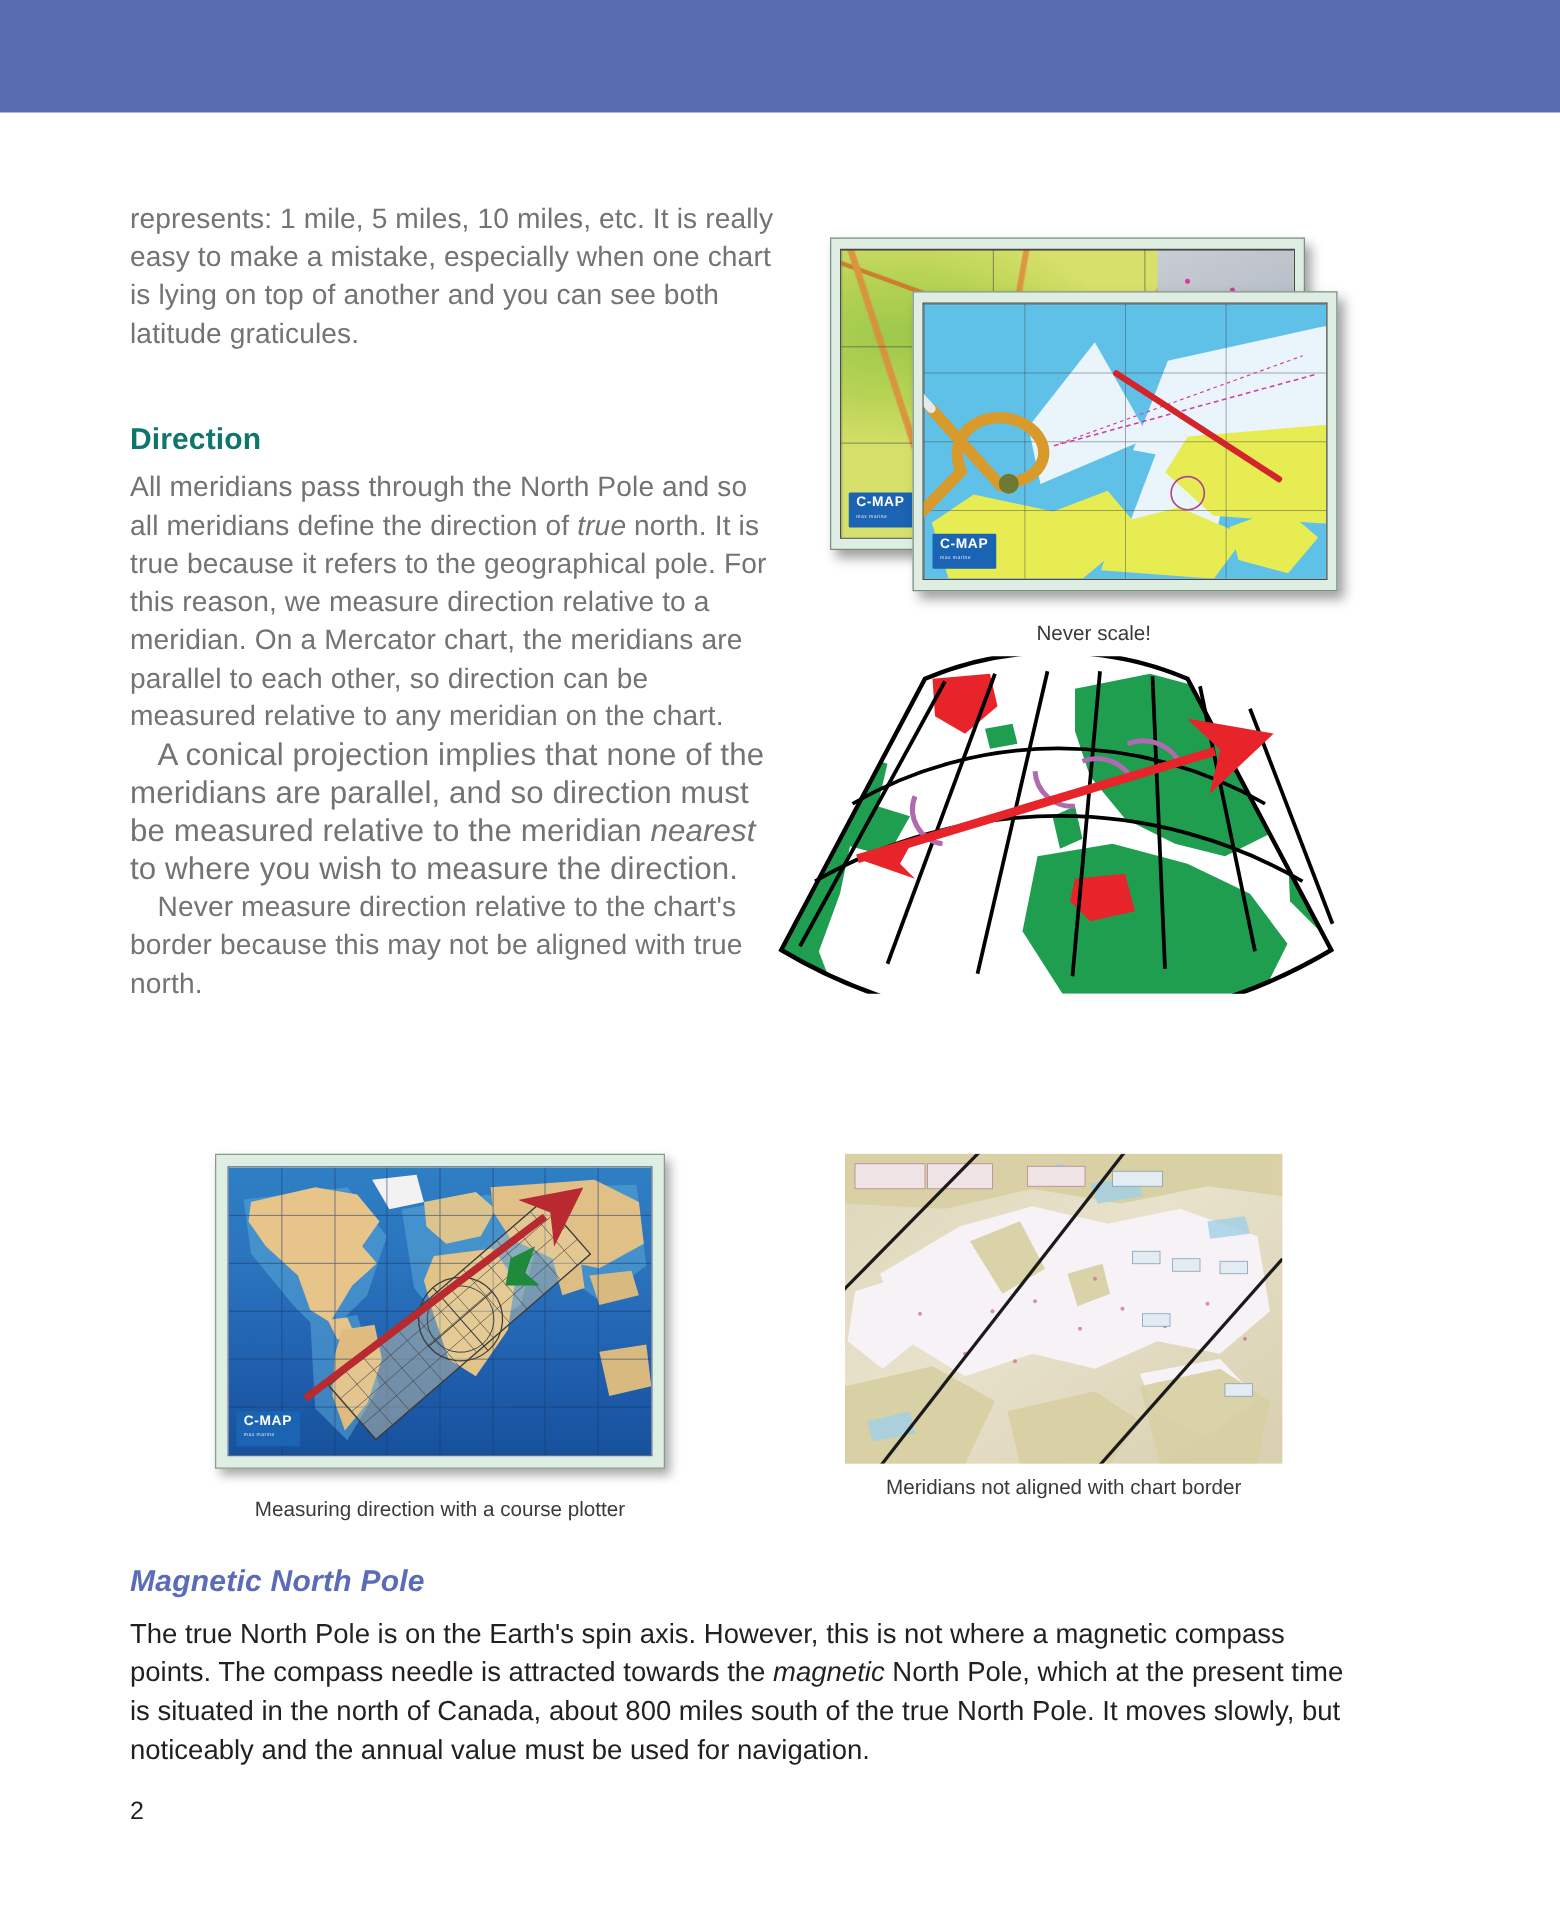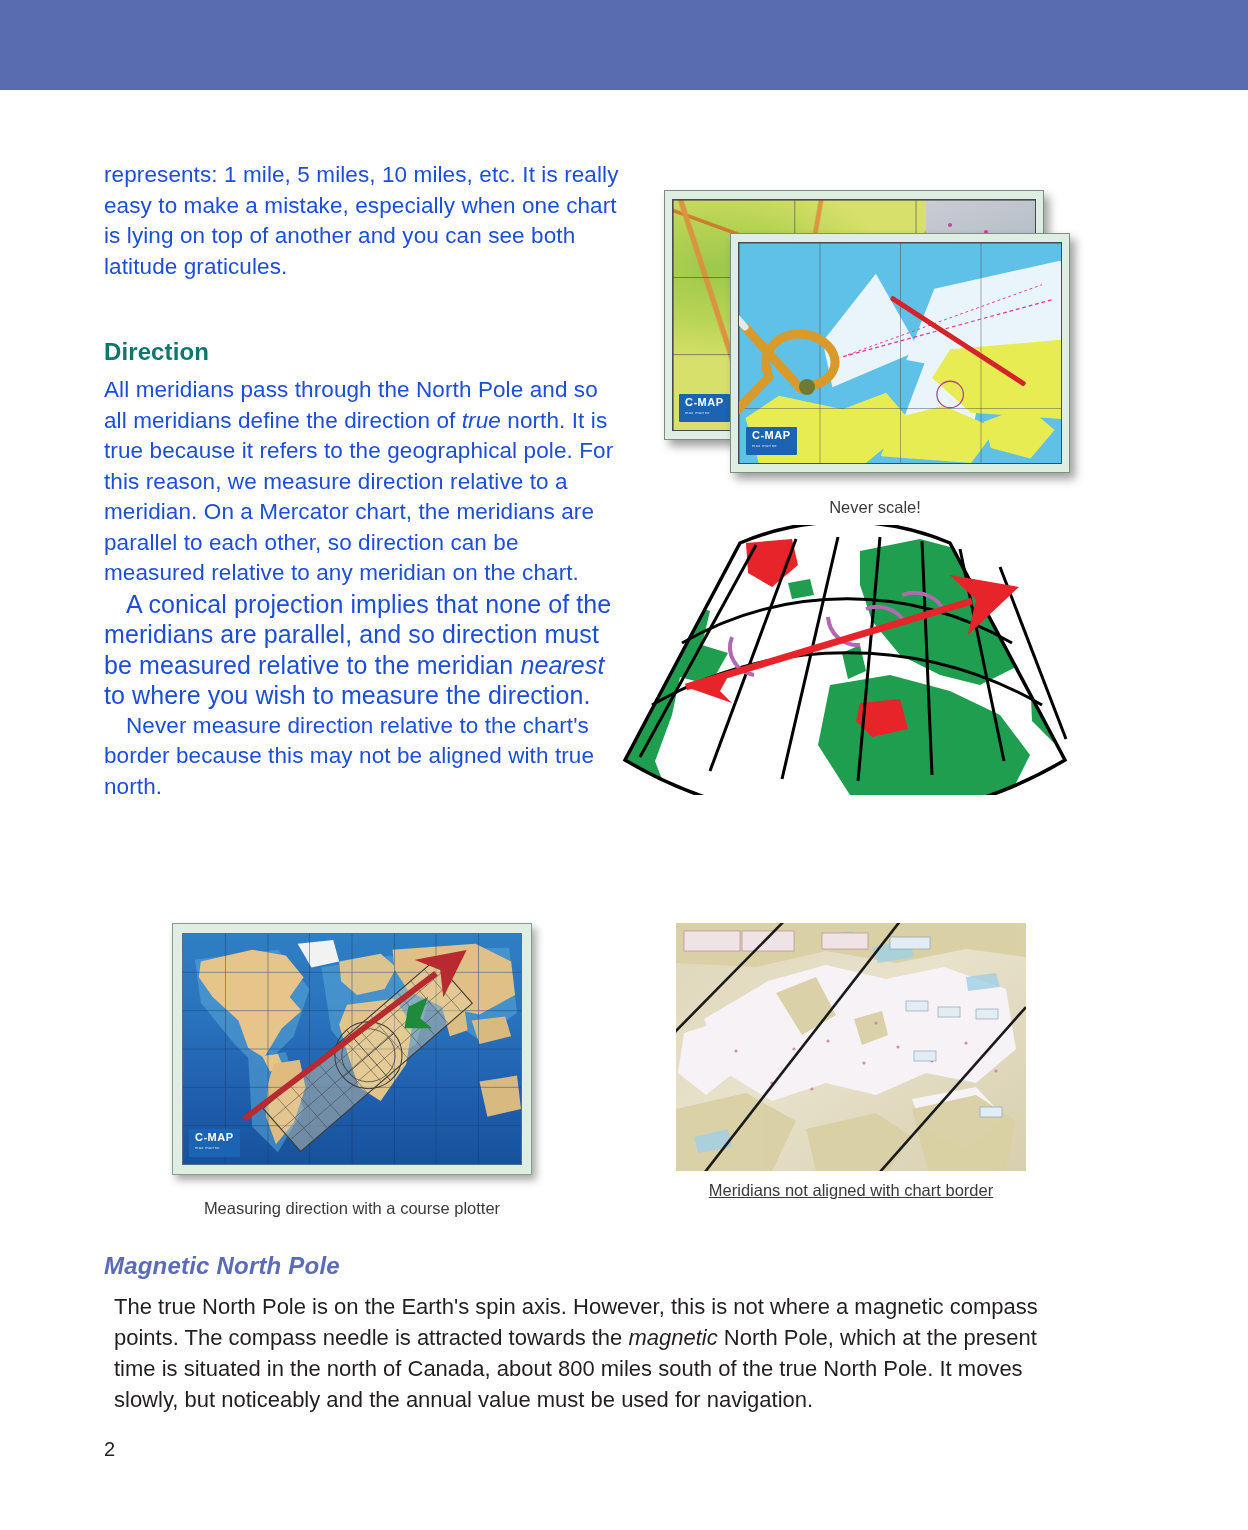--- a/index.html
+++ b/index.html
@@ -37,21 +37,21 @@
   .left-col {
     position: absolute;
     left: 104px;
     top: 160px;
     width: 516px;
   }
   .body-text {
     font-size: 22.5px;
     line-height: 30.5px;
     letter-spacing: 0.1px;
-    color: #1d4ed8;
+    color: #737373;
     margin: 0;
     text-align: left;
   }
   .body-text.narrow { font-size: 25px; line-height: 30.5px; }
   .indent { text-indent: 22px; }
   .sec-head {
     color: #0f766e;
     font-weight: bold;
     font-size: 24px;
     margin: 0;
@@ -73,21 +73,21 @@
     font-weight: bold;
     font-style: italic;
     font-size: 24px;
     margin: 0 0 11px 0;
     letter-spacing: 0.2px;
   }
   .wide-text {
     font-size: 22px;
     line-height: 31px;
     color: #231f20;
-    margin: 10px;
+    margin: 0;
   }
 
   
   .page-num {
     position: absolute;
     left: 104px;
     top: 1438px;
     font-size: 20px;
     color: #231f20;
   }
@@ -544,21 +544,21 @@
         </g>
 
         <g stroke="#1a1a1a" stroke-width="2.6">
           <line x1="-10" y1="118" x2="120" y2="-14"></line>
           <line x1="22" y1="258" x2="232" y2="-12"></line>
           <line x1="196" y1="258" x2="350" y2="84"></line>
         </g>
       </svg>
     </div>
 
-    <div class="fig-caption" style="top:258px;text-decoration:underline;">Meridians not aligned with chart border</div>
+    <div class="fig-caption" style="top:258px;">Meridians not aligned with chart border</div>
   </div>
 
   <div class="bottom-block">
     <h2 class="sec-head-italic">Magnetic North Pole</h2>
     <p class="wide-text"><span>The true North Pole is on the Earth's spin axis. However, this is not where a magnetic compass points. The compass needle is attracted towards the </span><em>magnetic</em><span> North Pole, which at the present time is situated in the north of Canada, about 800 miles south of the true North Pole. It moves slowly, but noticeably and the annual value must be used for navigation.</span></p>
   </div>
 
   <div class="page-num">2</div>
 
 </div>

